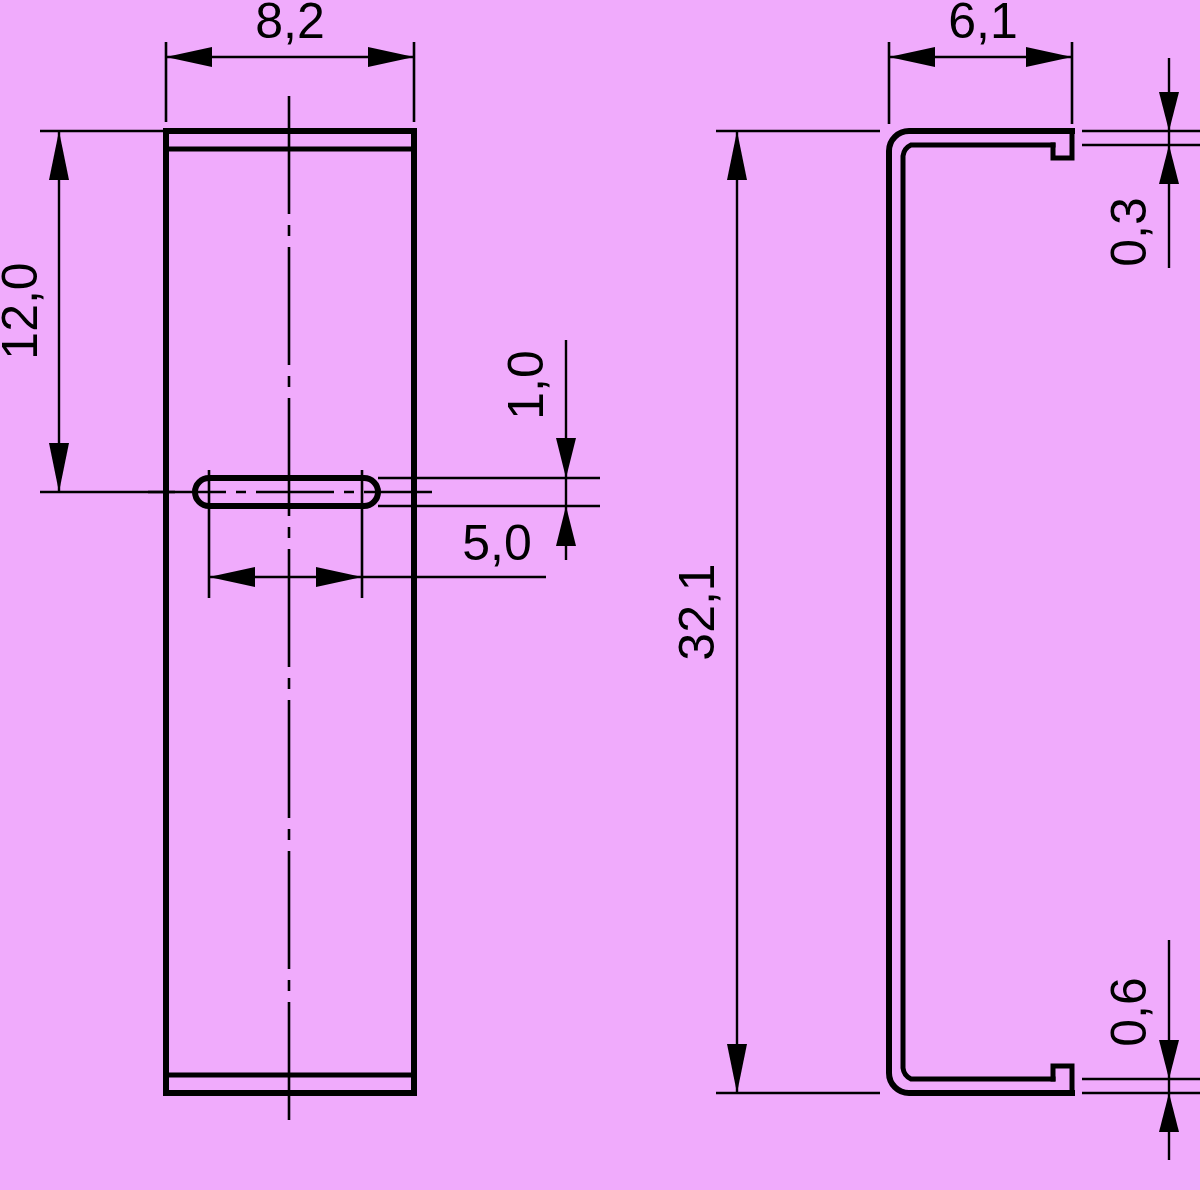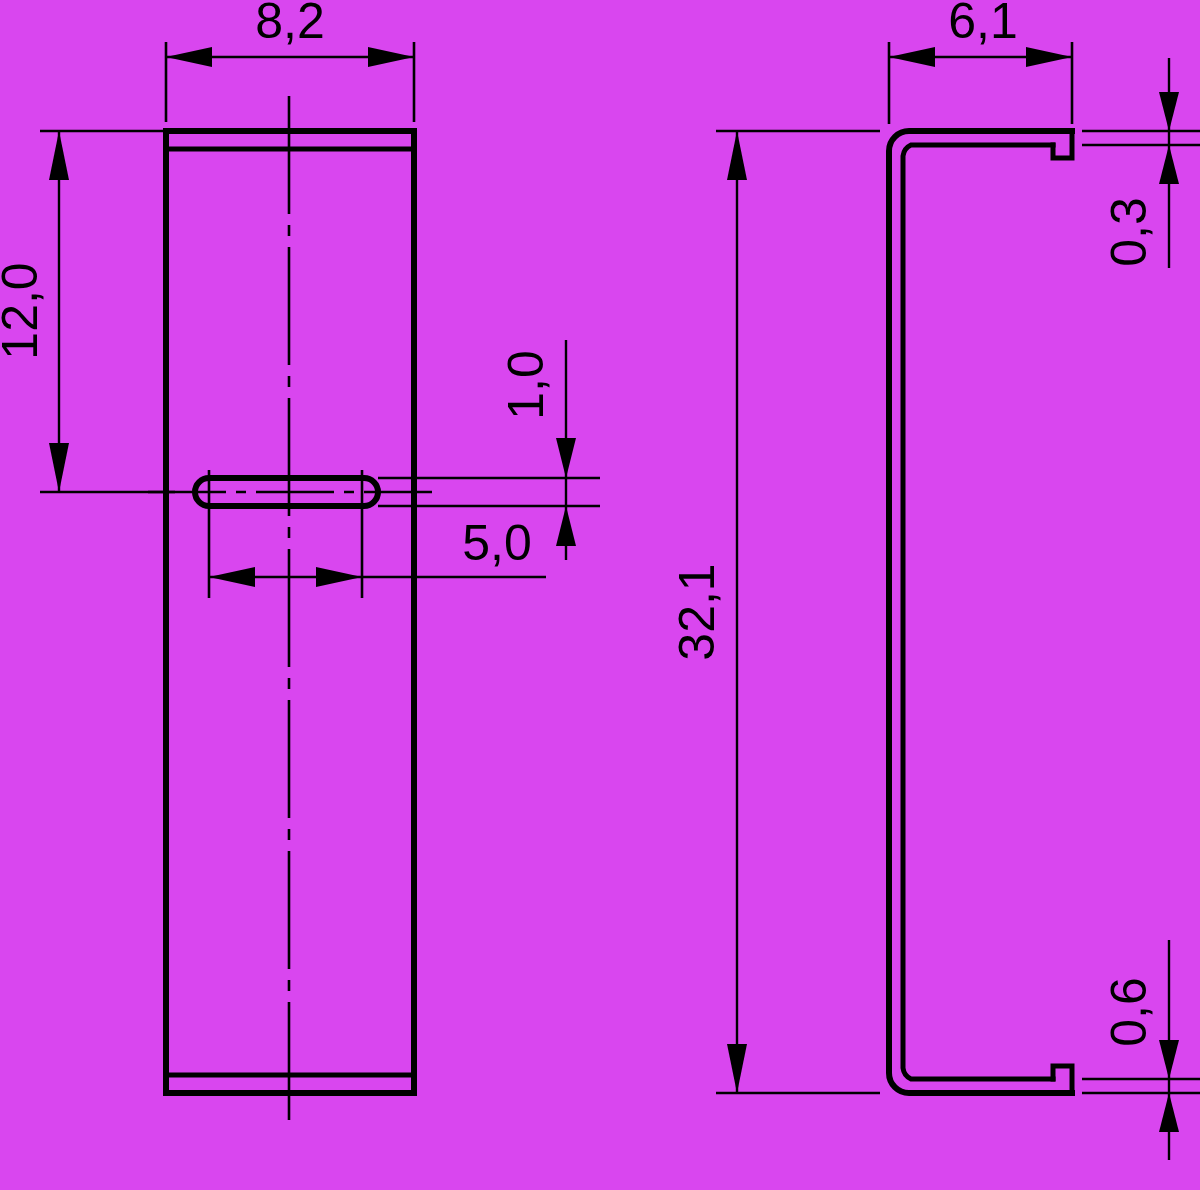--- a/index.html
+++ b/index.html
@@ -11,21 +11,21 @@
   body {
     width: 1200px;
     height: 1190px;
     font-family: "Liberation Sans", sans-serif;
     overflow: hidden;
   }
   #drawing-root {
     position: relative;
     width: 1200px;
     height: 1190px;
-    background: #d946ef;
+    background: #f0abfc;
   }
   svg#drawing-canvas {
     position: absolute;
     top: 0;
     left: 0;
     width: 1200px;
     height: 1190px;
     display: block;
   }
   .dim-text {

